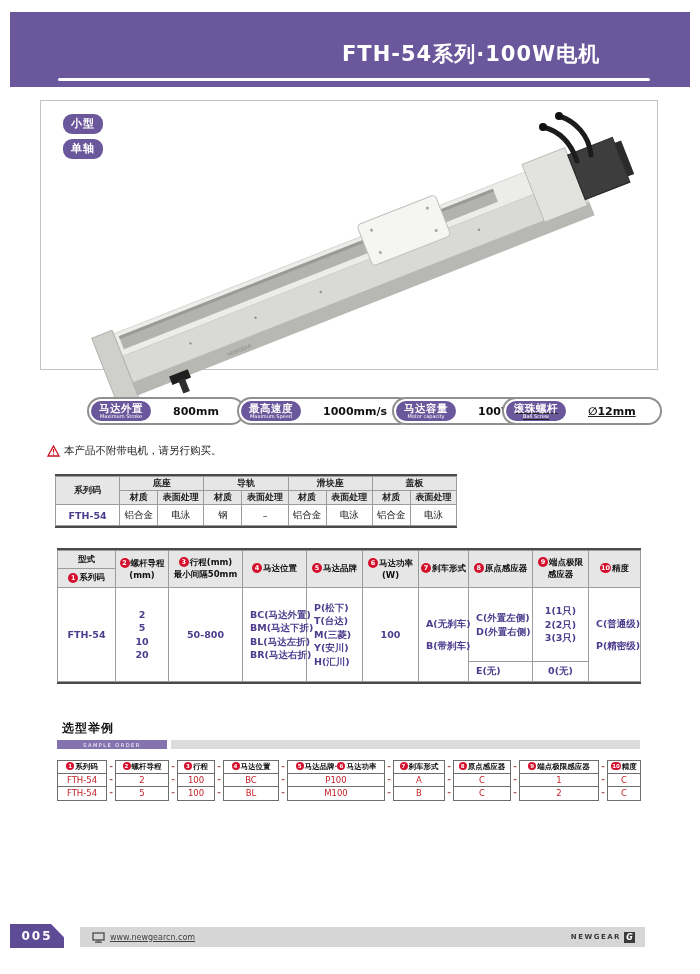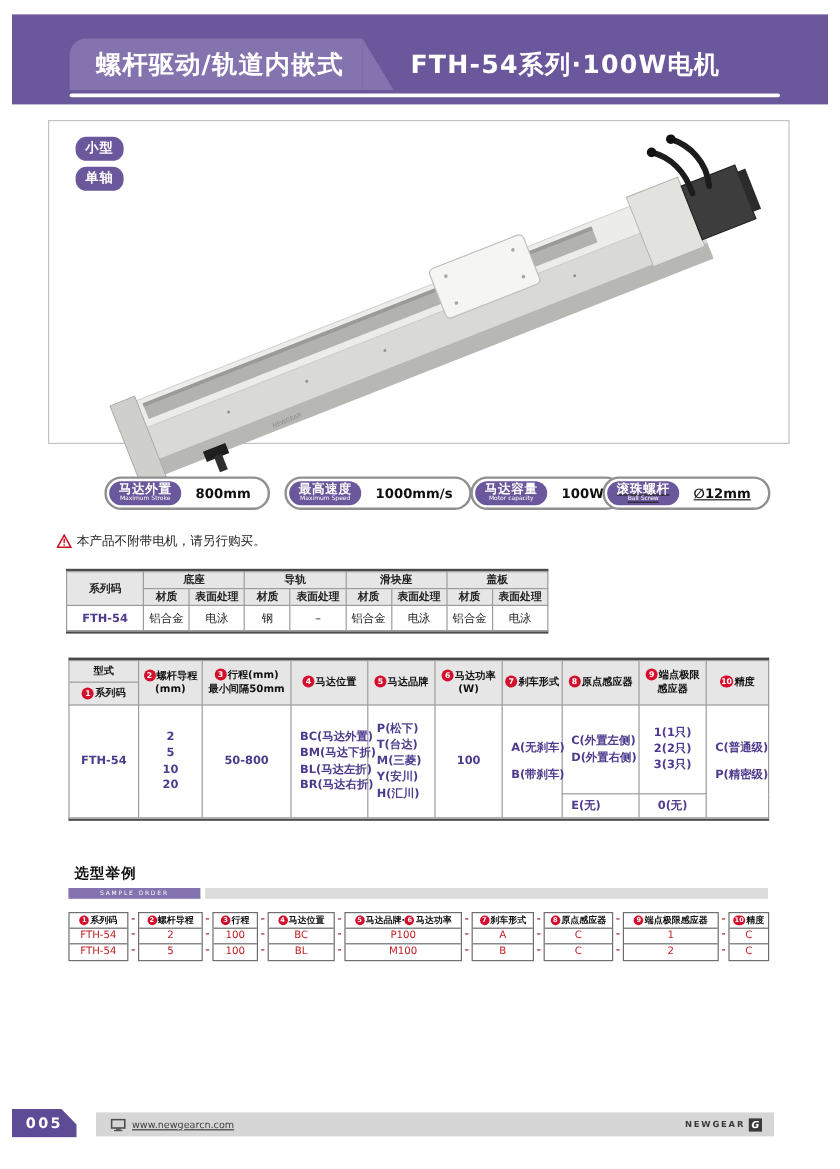--- a/index.html
+++ b/index.html
@@ -24,21 +24,21 @@
   .tag { background:#6b579b; color:#fff; font-size:11px; font-weight:bold; border-radius:9px;
          padding:2px 8px 3px; width:max-content; letter-spacing:1px; }
   .product-svg { position:absolute; left:0; top:0; }
 
   .spec { position:absolute; top:296px; height:28px; border:2px solid #909090; border-radius:15px;
           background:#fff; display:flex; align-items:center; padding:2px 2px; }
   .spec.s1 { left:46px; } .spec.s2 { left:196px; } .spec.s3 { left:351px; } .spec.s4 { left:461px;text-decoration:underline; }
   .spec-tag { background:#6b579b; color:#fff; border-radius:11px; padding:2px 8px 1px; text-align:center; line-height:1.05; }
   .spec-cn { display:block; font-size:10.5px; font-weight:bold; letter-spacing:0.5px; white-space:nowrap; }
   .spec-en { display:block; font-size:5px; white-space:nowrap; }
-  .spec-val { font-size:11px; font-weight:bold; color:#101010; padding:0 12px; white-space:nowrap; }
+  .spec-val { font-size:11px; font-weight:bold; color:#101010; padding:0 22px; white-space:nowrap; }
 
   .note { position:absolute; left:47px; top:444px; display:flex; align-items:center; gap:4px;
           font-size:10.5px; color:#1d1d1d; }
 
   
   .cnum { display:inline-flex; align-items:center; justify-content:center; min-width:10px; height:10px;
           padding:0 1px; border-radius:6px; background:#d40f2c; color:#fff; font-size:6.5px;
           font-weight:bold; margin-right:1px; vertical-align:1px; }
   .cnum.sm { min-width:8px; height:8px; font-size:5.5px; border-radius:5px; }
 
@@ -93,23 +93,20 @@
   .brand-name { font-size:7px; font-weight:bold; letter-spacing:1.5px; color:#3a3a3a; }
   .brand-logo { width:11px; height:11px; background:#3a3a3a; color:#fff; font-size:8px; font-style:italic;
                 font-weight:bold; display:flex; align-items:center; justify-content:center; }
 </style>
 </head>
 <body>
 
 <div class="page">
 
   <div class="banner">
-    <div class="banner-tab">
-      <span class="banner-title">螺杆驱动/轨道内嵌式</span>
-    </div>
     <div class="banner-title-right">
       <span class="banner-title">FTH-54系列·100W电机</span>
     </div>
     <div class="banner-line"></div>
   </div>
 
   <div class="figure-box">
     <div class="tag-badges">
       <span class="tag">小型</span>
       <span class="tag">单轴</span>

